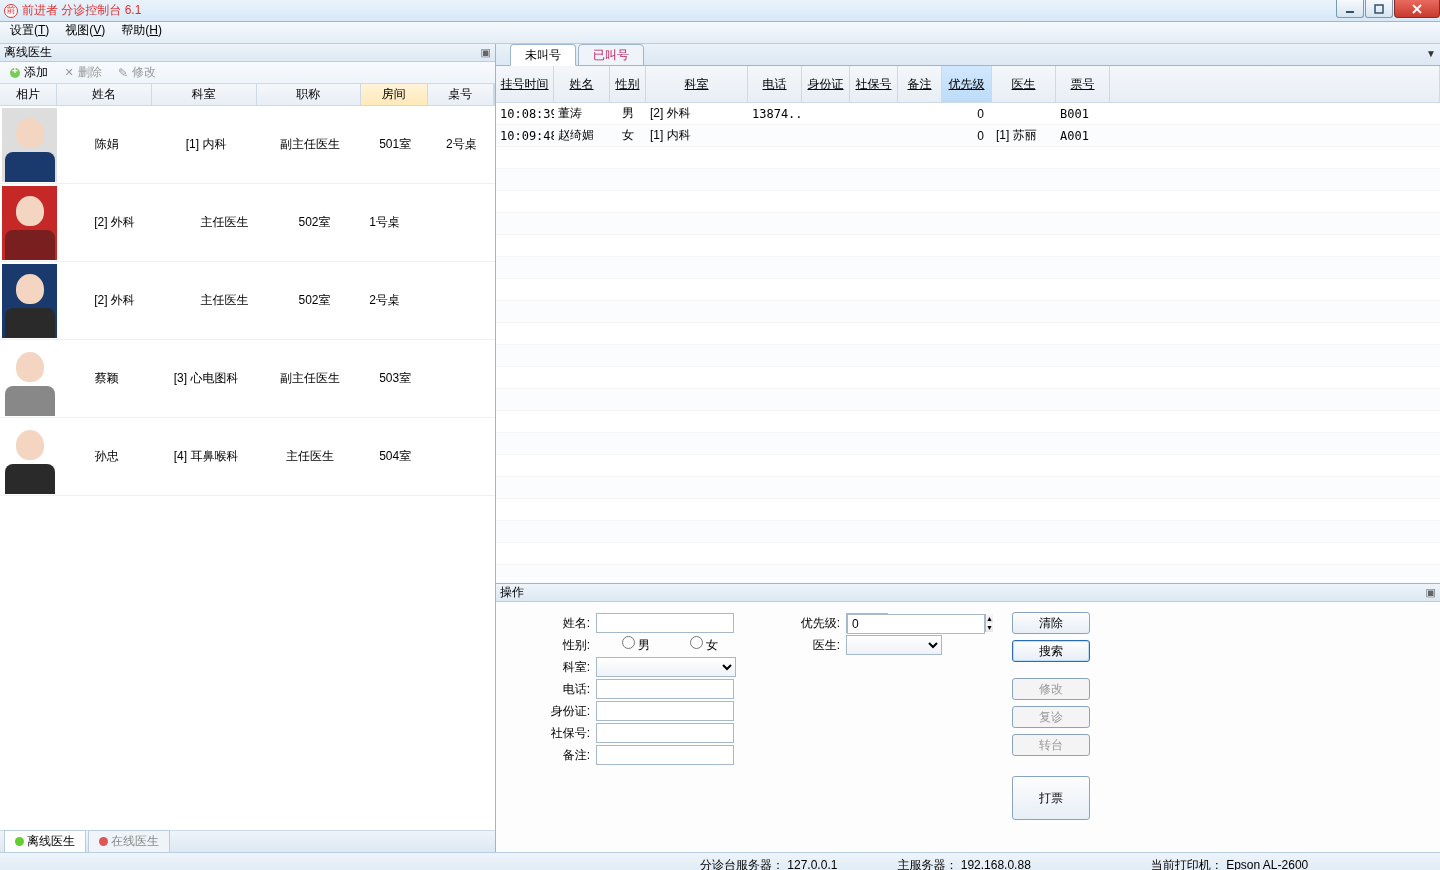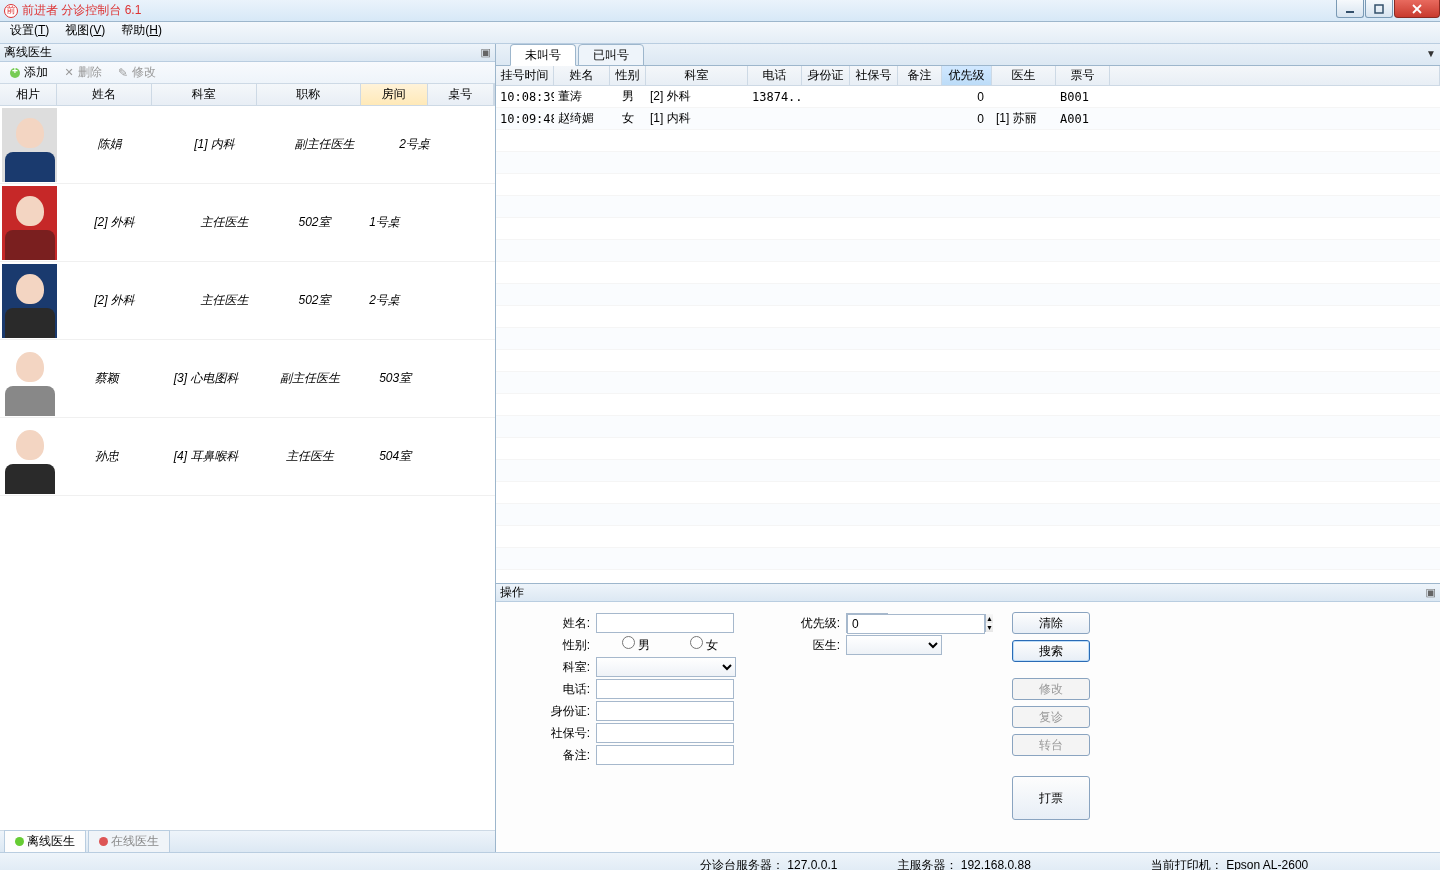--- a/index.html
+++ b/index.html
@@ -34,21 +34,21 @@
     .ic-add { position:relative;}
     .ic-add::before { content:""; position:absolute; width:10px; height:10px; border-radius:50%; background:#7c5; left:2px; top:2px;}
     .ic-add::after { content:"+"; position:absolute; left:4px; top:-1px; color:#fff; font-weight:bold; font-size:10px;}
     .ic-del::before { content:"✕"; color:#999; font-size:11px;}
     .ic-edit::before { content:"✎"; color:#999; font-size:12px;}
     
     
     .doc-table-head { height:22px; background: linear-gradient(#f4f7fa,#e8eef5); border-bottom:1px solid #cdd9e5; display:flex; }
     .doc-th { border-right:1px solid #cdd9e5; display:flex; align-items:center; justify-content:center; font-size:12px; position:relative;}
     .doc-th.selected { background: linear-gradient(#fff3d9,#ffe9b8); }
-    .doc-rows { flex:1; overflow:hidden; background:#fff; position:relative;font-style:italic;}
+    .doc-rows { flex:1; overflow:hidden; background:#fff; position:relative;}
     .doc-row { height:78px; border-bottom:1px solid #f0f0f0; display:flex; }
     .doc-td { display:flex; align-items:center; justify-content:center; font-size:12px; border-right:1px solid transparent;}
     .wp { width:60px;} .wn { width:100px;} .wd { width:110px;} .wt { width:110px;} .wr { width:70px;} .wtb { width:70px;}
     .doc-row .wn{width:100px;} .doc-row .wd{width:110px;} .doc-row .wt{width:110px;} .doc-row .wr{width:70px;} .doc-row .wtb{width:70px;}
     .photo { width:56px; height:74px; margin:2px; background:#eee; display:flex; align-items:flex-end; justify-content:center; position:relative; overflow:hidden;}
     .photo .bg { position:absolute; inset:0;}
     .photo .head { width:28px; height:30px; background:#f3d5c2; border-radius:50% 50% 45% 45%; position:absolute; top:10px; left:14px;}
     .photo .body { width:50px; height:30px; position:absolute; bottom:0; left:3px; border-radius:8px 8px 0 0;}
     .bg-gray{background:#ddd;} .bg-red{background:#c62828;} .bg-blue{background:#1a3a6e;} .bg-white{background:#fff;}
     .body-blue{background:#1a3a6e;} .body-red{background:#7a1f1f;} .body-gray{background:#888;} .body-dark{background:#2a2a2a;}
@@ -58,23 +58,23 @@
     .left-tabs { height:22px; background: linear-gradient(#eef4fa,#dce8f3); border-top:1px solid #cdd9e5; display:flex; align-items:flex-end; padding-left:4px;}
     .left-tab { padding:2px 10px; border:1px solid #b9cde0; background:#fdfdfd; border-bottom:none; margin-right:2px; display:flex; align-items:center; gap:3px;}
     .left-tab.inactive { background:#f0f4f8; color:#888;}
     .dot{width:9px;height:9px;border-radius:50%;display:inline-block;}
     .dot-g{background:#6c3;} .dot-r{background:#d55;}
     
     
     .right-top { height: 540px; display:flex; flex-direction:column; border-bottom:1px solid #9db6cc;}
     .rt-tabs { height:22px; background: linear-gradient(#eaf1f8,#dce8f3); display:flex; align-items:flex-end; padding-left:14px; position:relative; border-bottom:1px solid #9db6cc;}
     .rt-tab { padding:2px 14px 1px; border:1px solid #9db6cc; background:#fff; border-bottom:1px solid #fff; border-radius:4px 4px 0 0; margin-right:2px; position:relative; top:1px;}
-    .rt-tab.inactive { background:#eef4fa; border-bottom:1px solid #9db6cc; color:#000000;}
+    .rt-tab.inactive { background:#eef4fa; border-bottom:1px solid #9db6cc; color:#be185d;}
     .rt-drop { position:absolute; right:4px; top:4px; font-size:10px; color:#333;}
-    .q-head { height:20px; background: linear-gradient(#f4f7fa,#e8eef5); border-bottom:1px solid #cdd9e5; display:flex;}
+    .q-head { height:37px; background: linear-gradient(#f4f7fa,#e8eef5); border-bottom:1px solid #cdd9e5; display:flex;text-decoration:underline;}
     .q-th { border-right:1px solid #cdd9e5; display:flex; align-items:center; justify-content:center; padding:0 4px; overflow:hidden; white-space:nowrap;}
     .q-th.sorted { background: linear-gradient(#d1e8ff,#bcdcf8);}
     .q-body { flex:1; background:#fff; overflow:hidden; }
     .q-row { height:22px; border-bottom:1px solid #f5f5f5; display:flex;}
     .q-row.alt { background:#fafcfe;}
     .q-td { display:flex; align-items:center; padding:0 4px; overflow:hidden; white-space:nowrap; font-size:12px;}
     .q-td.num { justify-content:flex-end; padding-right:8px;}
     .q-td.mono { font-family: "Consolas", monospace; font-size:12px;}
     .cw0{width:58px;} .cw1{width:56px;} .cw2{width:36px; justify-content:center;} .cw3{width:102px;} .cw4{width:54px;} .cw5{width:48px;} .cw6{width:48px;} .cw7{width:44px;} .cw8{width:50px; } .cw9{width:64px;} .cw10{width:54px;}
     .q-empty-row{height:22px; border-bottom:1px solid #f5f5f5;}
@@ -172,20 +172,21 @@
     <div class="doc-td wp">
             <div class="photo">
               <div class="bg bg-gray"></div>
               <div class="head"></div>
               <div class="body body-blue"></div>
             </div>
           </div>
     <div class="doc-td wn">陈娟</div>
     <div class="doc-td wd">[1] 内科</div>
     <div class="doc-td wt">副主任医生</div>
+    <div class="doc-td wr">501室</div>
     <div class="doc-td wtb">2号桌</div>
         </div>
         <div class="doc-row">
     <div class="doc-td wp">
             <div class="photo">
               <div class="bg bg-red"></div>
               <div class="head"></div>
               <div class="body body-red"></div>
             </div>
           </div>

